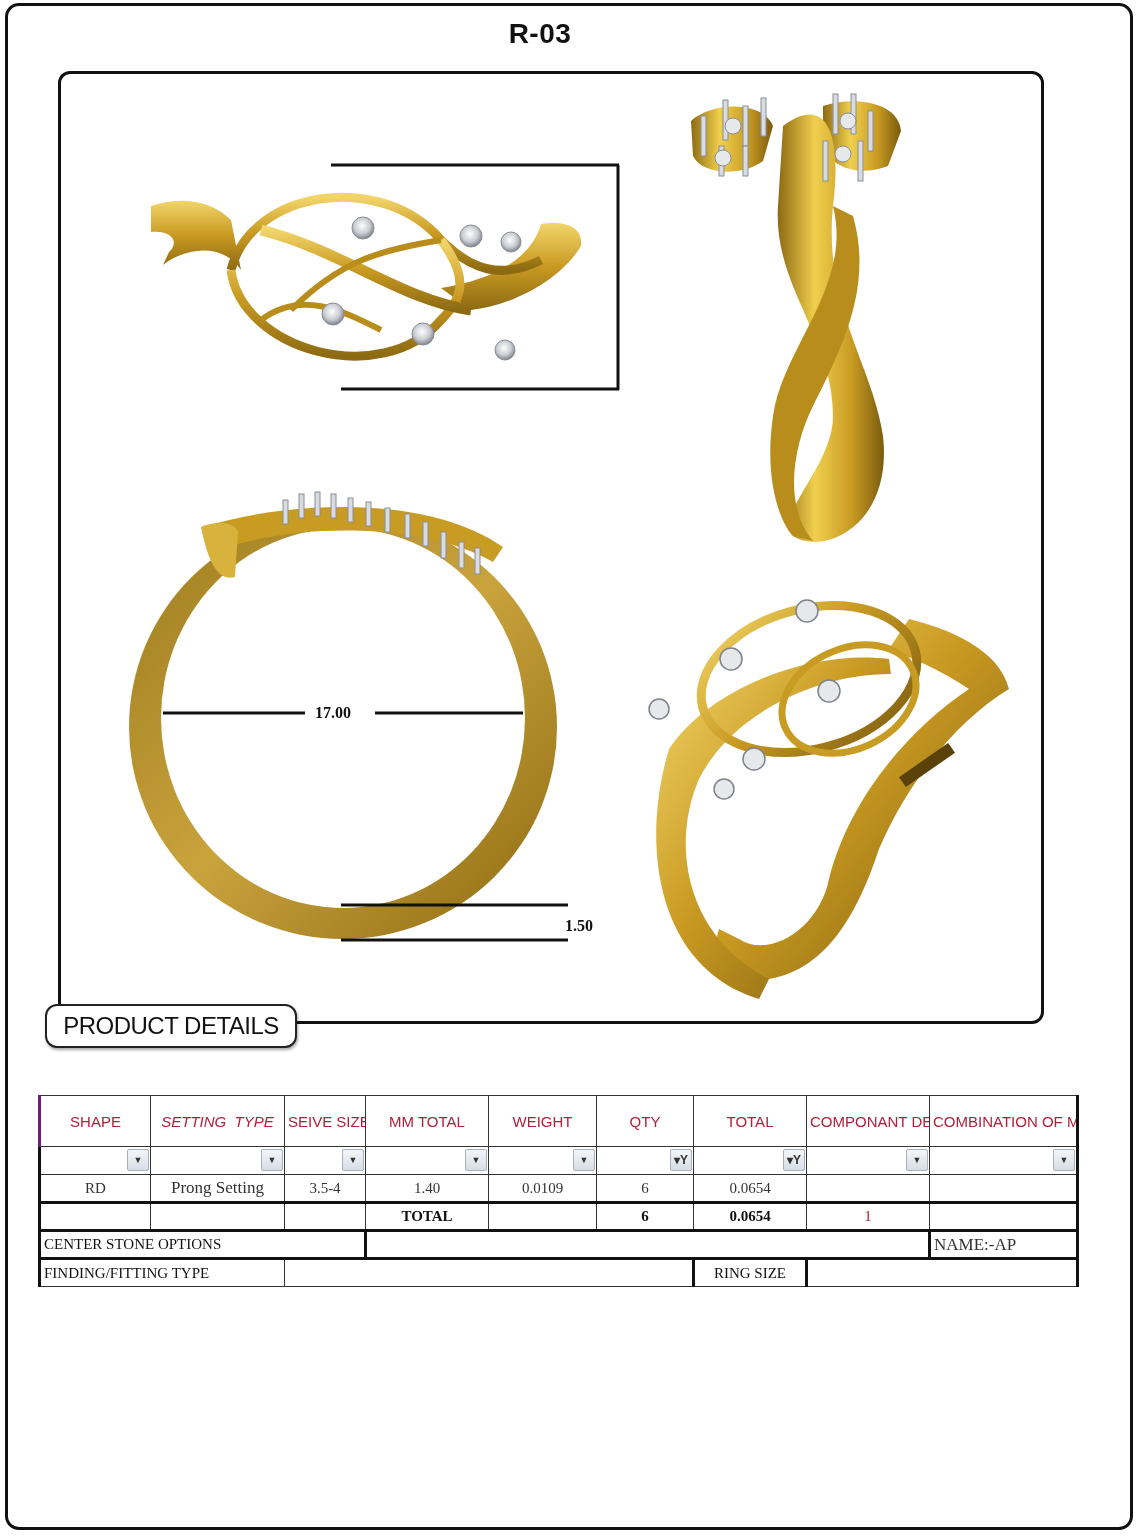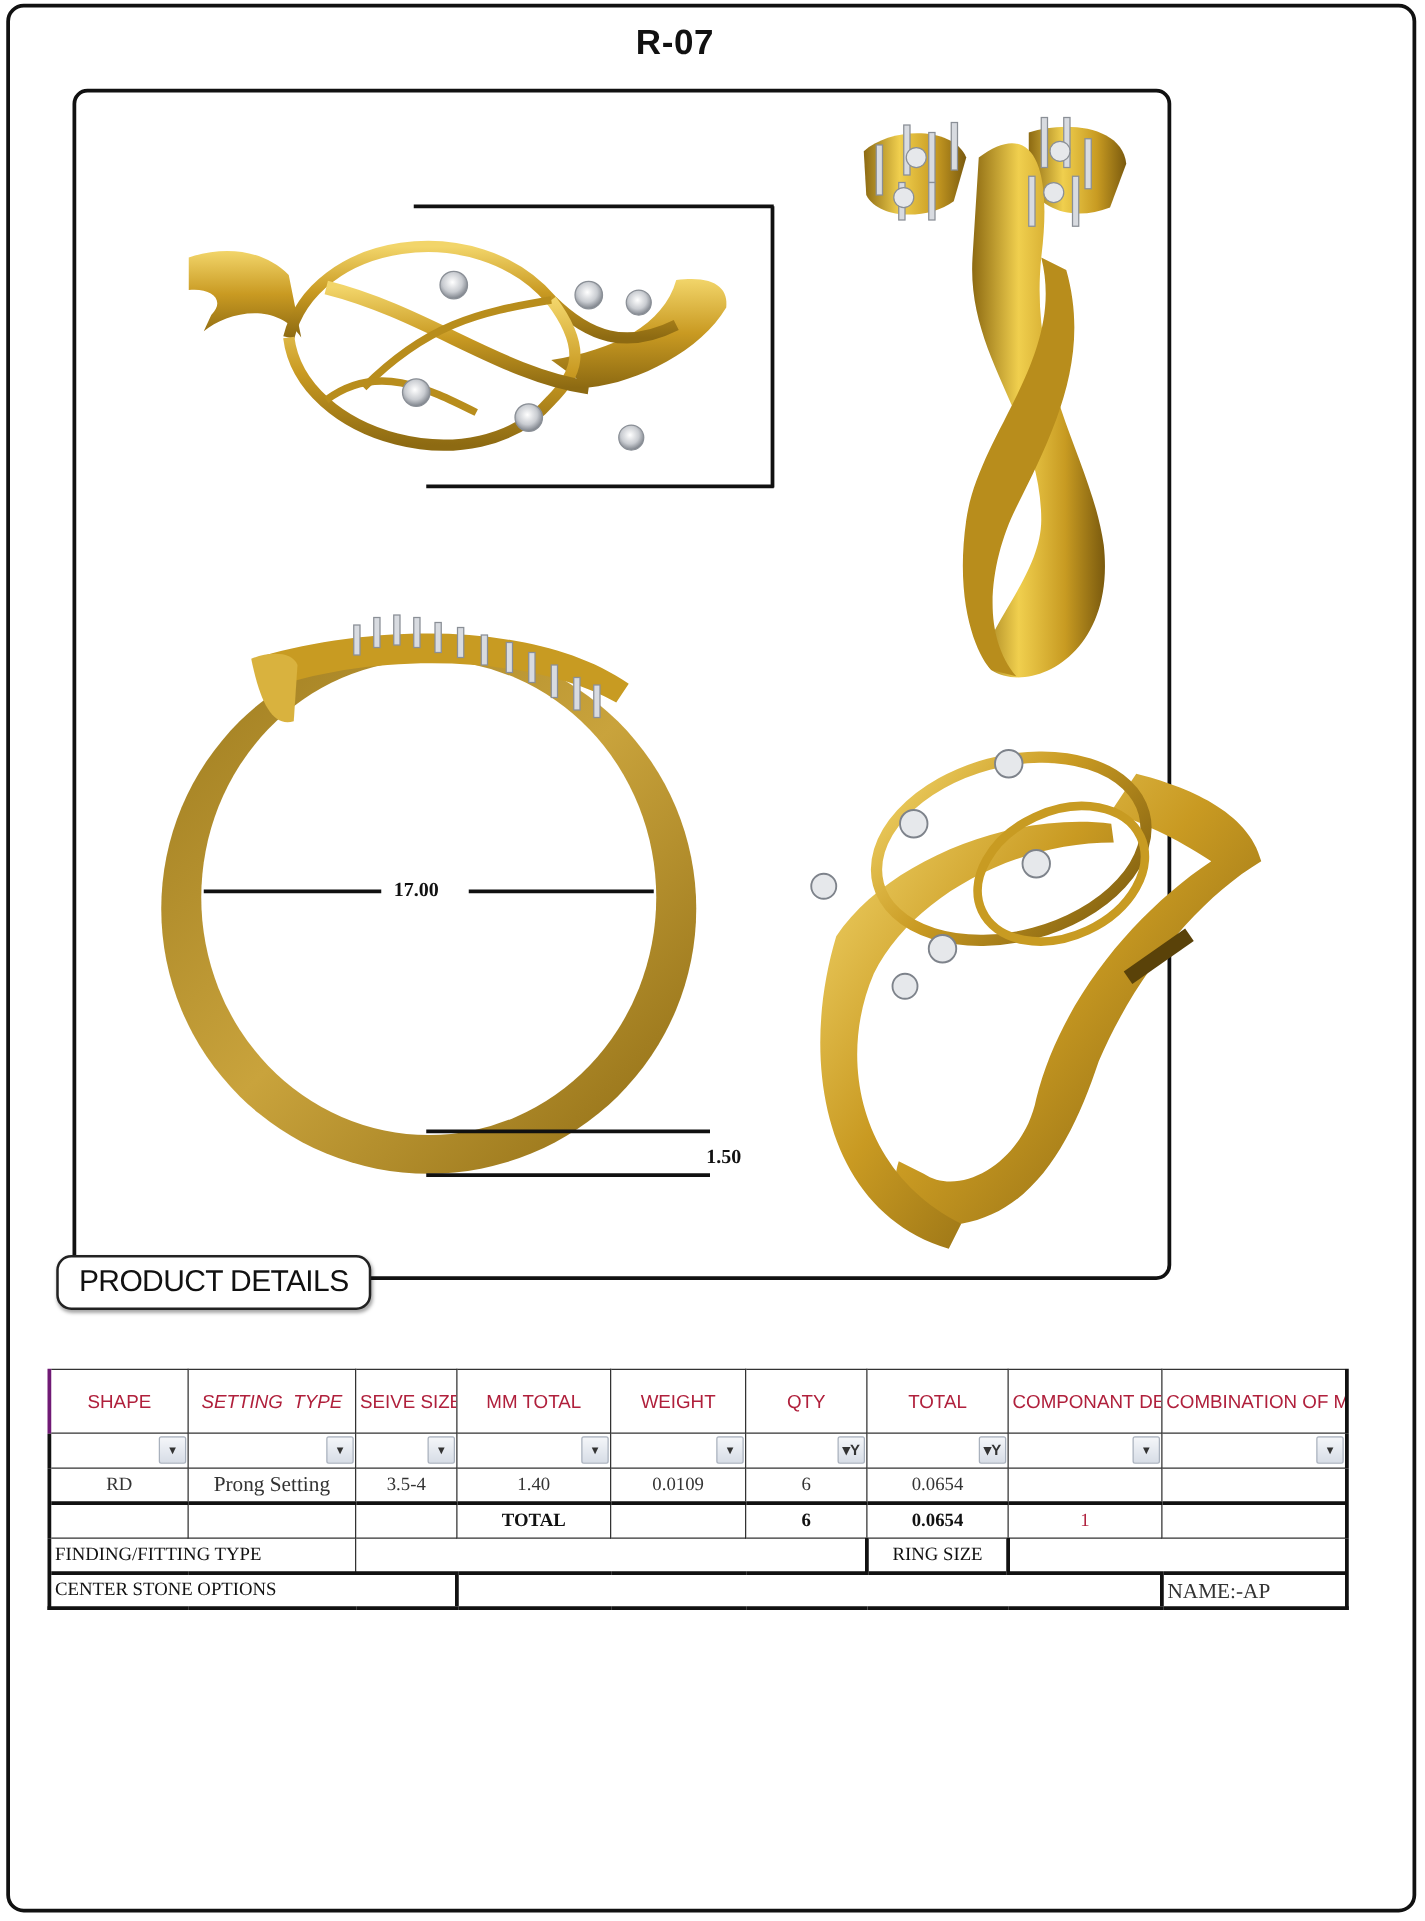--- a/index.html
+++ b/index.html
@@ -8,21 +8,21 @@
 
     .outer-frame {
       position: absolute; left: 5px; top: 3px; width: 1128px; height: 1527px;
       border: 3px solid #111; border-radius: 14px;
     }
     .sheet-title {
       position: absolute; left: 440px; top: 18px; width: 200px; text-align: center;
       font-family: "Liberation Sans", sans-serif; font-weight: bold; font-size: 28px; letter-spacing: 0.5px;
     }
     .image-frame {
-      position: absolute; left: 58px; top: 71px; width: 879px; height: 953px;
+      position: absolute; left: 58px; top: 71px; width: 986px; height: 953px;
       border: 3px solid #111; border-radius: 12px; background: #fff;
     }
     .view { position: absolute; }
     .view svg { display: block; width: 100%; height: 100%; }
 
     .dim-label {
       position: absolute; font-family: "Liberation Serif", serif; font-weight: bold; font-size: 16px; color: #111;
       background: #fff; padding: 0 4px;
     }
 
@@ -62,21 +62,21 @@
       background: linear-gradient(#f4f6f9, #d7dde6);
       display: flex; align-items: center; justify-content: center;
       font-size: 9px; color: #333; line-height: 1;
     }
     .dd-btn.filtered { font-size: 12px; font-weight: bold; }
   </style>
 </head>
 <body>
 
 <div class="outer-frame"></div>
-<div class="sheet-title">R-07</div>
+<div class="sheet-title">R-03</div>
 
 <div class="image-frame">
 
   <div class="view" style="left:80px; top:86px; width:480px; height:232px;">
     <svg viewBox="0 0 480 232">
       <defs>
         <linearGradient id="g1" x1="0" y1="0" x2="0" y2="1">
           <stop offset="0" stop-color="#f2d56a"></stop>
             <stop offset="0.5" stop-color="#c99a22"></stop>
             <stop offset="1" stop-color="#8d6a12"></stop>
@@ -298,25 +298,25 @@
     <td class="thick-t"></td>
     <td class="thick-t bold">6</td>
     <td class="thick-t bold">0.0654</td>
     <td class="thick-t red">1</td>
     <td class="thick-t thick-r"></td>
   </tr>
 
 
 
   <tr class="data">
+    <td class="thick-l thick-t thick-b left" colspan="3" style="color:#111;">CENTER STONE OPTIONS</td>
+    <td class="thick-t thick-b thick-l" colspan="5"></td>
+    <td class="thick-t thick-b thick-l thick-r left" style="font-size:17px;">NAME:-AP</td>
+  </tr>
+
+  <tr class="data">
     <td class="thick-l left" colspan="2" style="color:#111;">FINDING/FITTING TYPE</td>
     <td colspan="4"></td>
     <td class="thick-l thick-r" style="color:#111;">RING SIZE</td>
     <td colspan="2" class="thick-r"></td>
   </tr>
-
-  <tr class="data">
-    <td class="thick-l thick-t thick-b left" colspan="3" style="color:#111;">CENTER STONE OPTIONS</td>
-    <td class="thick-t thick-b thick-l" colspan="5"></td>
-    <td class="thick-t thick-b thick-l thick-r left" style="font-size:17px;">NAME:-AP</td>
-  </tr>
 </tbody>
   </table>
 
 </body></html>

